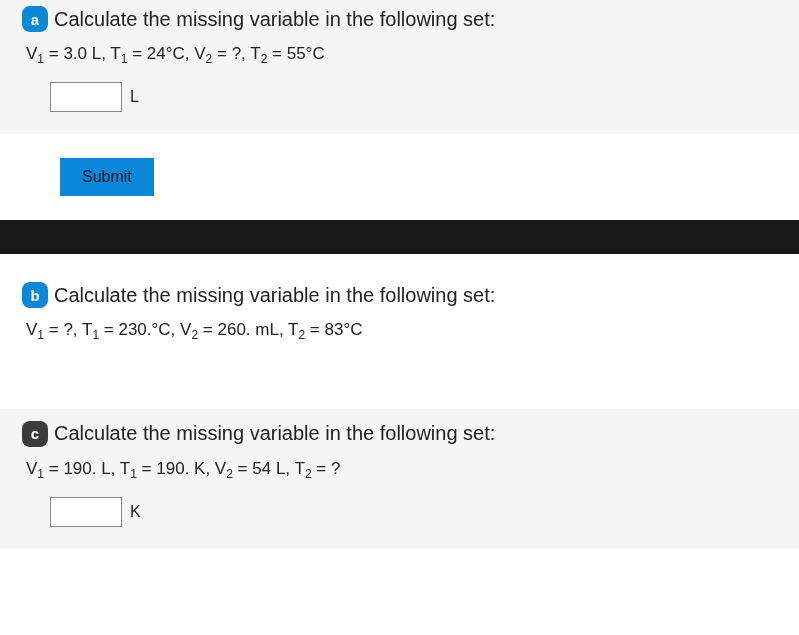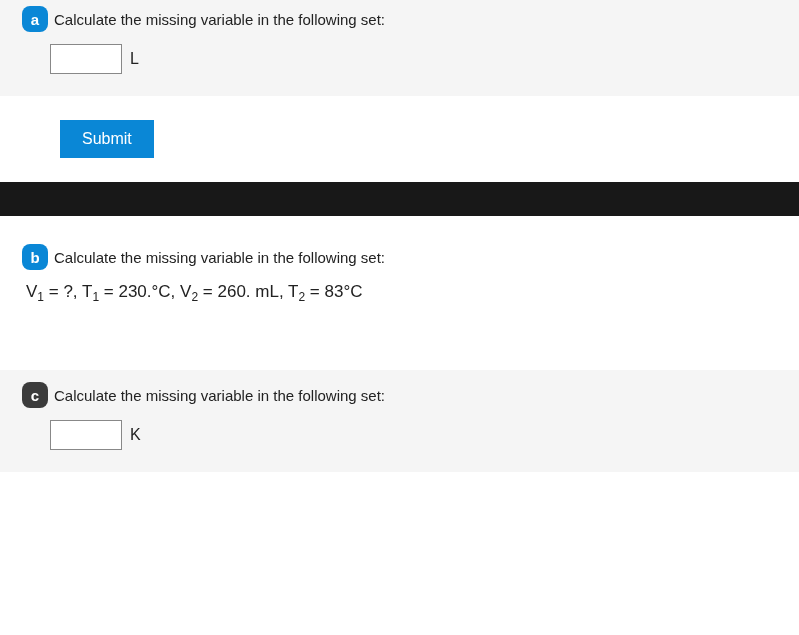--- a/index.html
+++ b/index.html
@@ -36,21 +36,21 @@
     display: inline-flex;
     align-items: center;
     justify-content: center;
     color: #fff;
     font-weight: bold;
     font-size: 15px;
     flex-shrink: 0;
   }
   .badge-blue { background: #0a87d6; }
   .badge-gray { background: #3b3b3b; }
-  .prompt-text { font-size: 15px; }
+  .prompt-text { font-size: 20px; }
   .equation {
     font-size: 17px;
     margin: 0 0 16px 4px;
   }
   .sub { vertical-align: sub; font-size: 12px; }
   .answer-row {
     display: flex;
     align-items: center;
     gap: 8px;
     margin-left: 28px;
@@ -63,40 +63,43 @@
     font-size: 14px;
     padding: 2px 4px;
   }
   .unit { font-size: 16px; }
   .submit-area {
     background: #fff;
     padding: 24px 0 24px 60px;
   }
   .submit-btn {
     background: #0a87d6;
-    color: #ffffff;
+    color: #0f172a;
     border: none;
     font-size: 16px;
     padding: 10px 22px;
     cursor: pointer;
     font-family: inherit;
   }
   .black-bar {
     height: 34px;
     background: #181818;
     width: 100%;
   }
 </style>
 </head>
 <body>
 
 <div class="block block-top">
   <div class="prompt-row">
     <span class="badge badge-blue">a</span>
     <span class="prompt-text">Calculate the missing variable in the following set:</span>
+  </div>
+  <div class="equation">
+    <span>V</span><span class="sub">1</span><span> = 3.0 L, T</span><span class="sub">1</span><span> = 24°C, V</span><span class="sub">2</span><span> = ?, T</span><span class="sub">2</span><span> = 55°C</span>
   </div>
   <div class="answer-row">
     <input class="ans-input" type="text" value="" style="">
     <span class="unit">L</span>
   </div>
 </div>
 
 <div class="submit-area">
   <button class="submit-btn">Submit</button>
 </div>
@@ -111,17 +114,20 @@
   <div class="equation">
     <span>V</span><span class="sub">1</span><span> = ?, T</span><span class="sub">1</span><span> = 230.°C, V</span><span class="sub">2</span><span> = 260. mL, T</span><span class="sub">2</span><span> = 83°C</span>
   </div>
 </div>
 
 <div class="block" style="margin-top:28px;">
   <div class="prompt-row">
     <span class="badge badge-gray">c</span>
     <span class="prompt-text">Calculate the missing variable in the following set:</span>
   </div>
+  <div class="equation">
+    <span>V</span><span class="sub">1</span><span> = 190. L, T</span><span class="sub">1</span><span> = 190. K, V</span><span class="sub">2</span><span> = 54 L, T</span><span class="sub">2</span><span> = ?</span>
+  </div>
   <div class="answer-row">
     <input class="ans-input" type="text" value="" style="">
     <span class="unit">K</span>
   </div>
 </div>
 
 </body></html>

